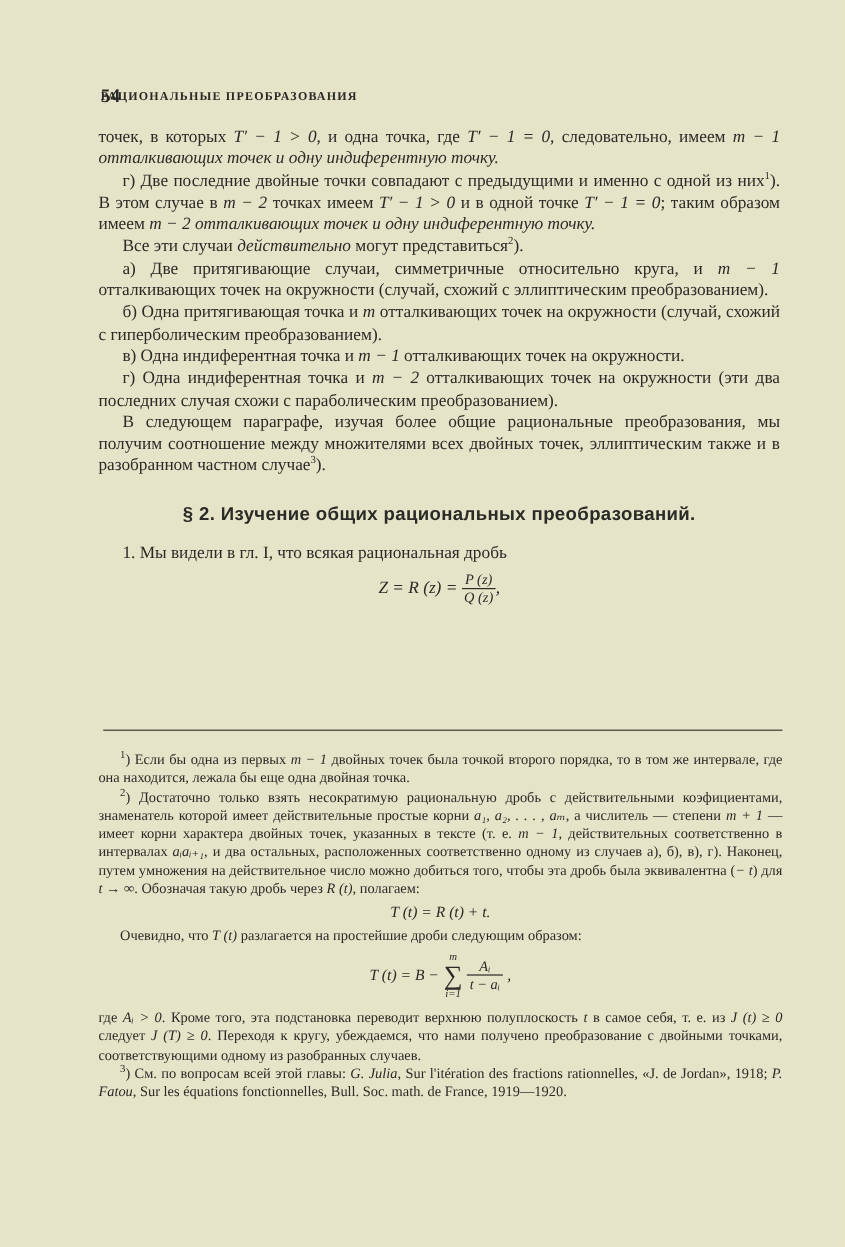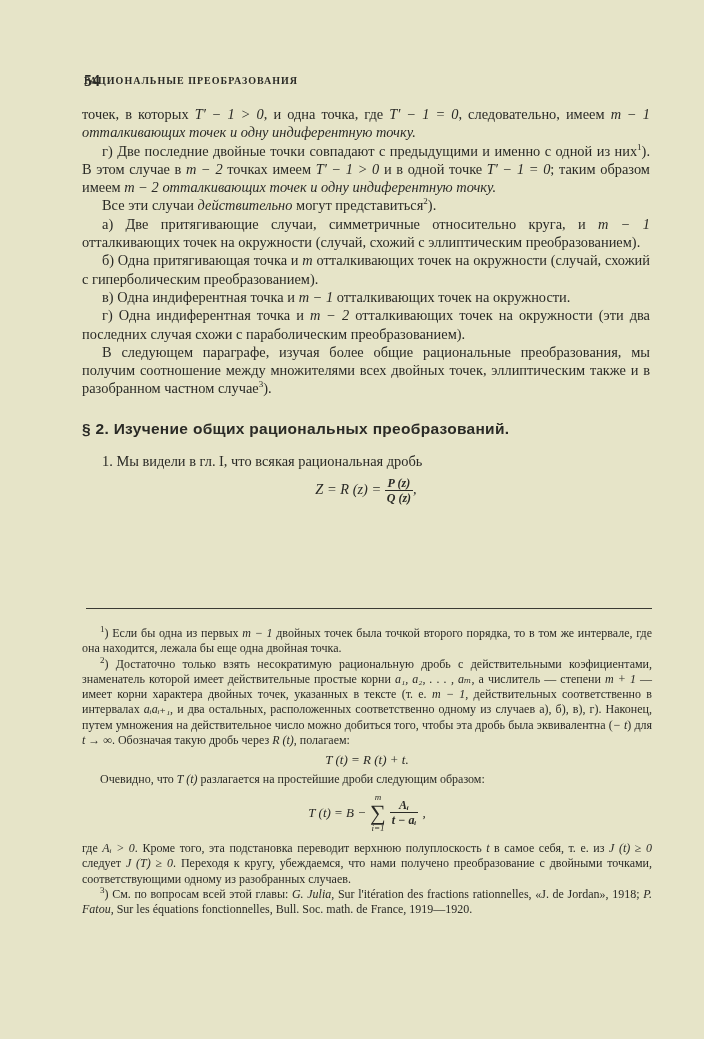--- a/index.html
+++ b/index.html
@@ -19,25 +19,25 @@
       font-size: 10px; letter-spacing: 1px; font-weight: bold;
     }
     .body-text {
       position: absolute; top: 105px; left: 82px; width: 568px;
       font-size: 14.4px; line-height: 18.3px; text-align: justify;
     }
     .body-text p { margin: 0; }
     .indent { text-indent: 20px; }
     .i { font-style: italic; }
     .sec-title {
-      text-align: left; font-family: "Liberation Sans", "DejaVu Sans", sans-serif;
+      text-align: center; font-family: "Liberation Sans", "DejaVu Sans", sans-serif;
       font-weight: bold; font-size: 15.5px; margin: 22px 0 14px 0 !important; letter-spacing: 0.3px;
     }
     .formula { text-align: center; font-style: italic; margin: 6px 0; }
-    .frac { display: inline-block; vertical-align: middle; text-align: center; font-size: 12px; line-height: 14px; font-weight: bold; }
+    .frac { display: inline-block; vertical-align: middle; text-align: center; font-size: 12px; line-height: 14px; }
     .frac .num { display: block; border-bottom: 1px solid #2a2a26; padding: 0 2px; }
     .frac .den { display: block; padding: 0 2px; }
     .rule {
       position: absolute; top: 608px; left: 86px; width: 566px; height: 0;
       border-top: 1.5px solid #3a3a34;
     }
     .footnotes {
       position: absolute; top: 626px; left: 82px; width: 570px;
       font-size: 12px; line-height: 15.3px; text-align: justify;
     }

